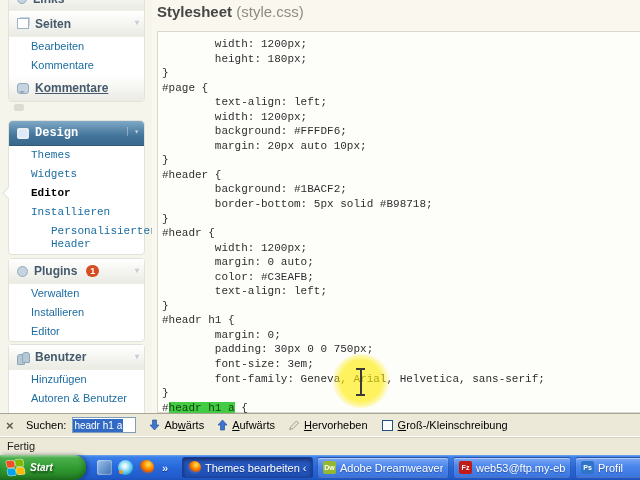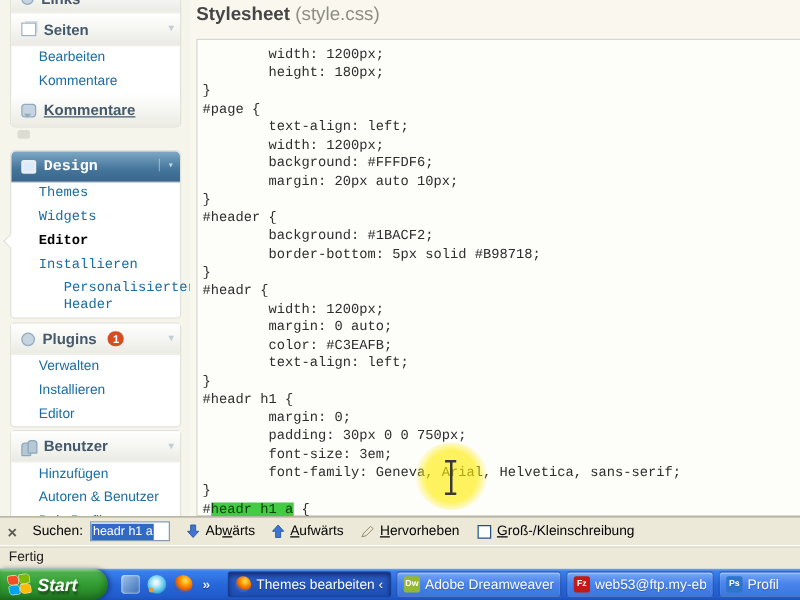--- a/index.html
+++ b/index.html
@@ -98,21 +98,21 @@
   .startbtn { position: absolute; left: 0; top: 0; width: 86px; height: 25px;
               border-radius: 0 12px 12px 0; cursor: pointer;
               background: linear-gradient(180deg, #9ed89e 0%, #4cb04c 12%, #2f9a2f 55%, #257c25 100%);
               box-shadow: inset -2px -2px 5px rgba(0,60,0,.35), 2px 0 4px rgba(0,0,40,.4);
               display: flex; align-items: center; gap: 6px; padding-left: 7px; }
   .winflag { width: 17px; height: 15px; display: grid; grid-template-columns: 8px 8px;
              grid-template-rows: 7px 7px; gap: 1px; transform: rotate(-8deg); flex: none; }
   .winflag i { border-radius: 1px 3px 1px 3px; box-shadow: 0 0 0 0.5px rgba(255,255,255,.8); }
   .wf-r { background: #f25022; } .wf-g { background: #7fba00; }
   .wf-b { background: #00a4ef; } .wf-y { background: #ffb900; }
-  .start-label { color: #fff; font-size: 14px; font-weight: bold; font-style: italic;
+  .start-label { color: #fff; font-size: 10px; font-weight: bold; font-style: italic;
                  text-shadow: 1px 2px 2px rgba(0,0,0,.5); }
   .quicklaunch { position: absolute; left: 92px; top: 0; height: 25px; display: flex;
                  align-items: center; gap: 6px; padding-left: 5px; }
   .ql-icon { width: 15px; height: 15px; cursor: pointer; flex: none; }
   .app-blue { border-radius: 3px; background: linear-gradient(135deg, #9fc4ef, #3a6db3);
               box-shadow: inset 0 0 2px #fff; }
   .ie-ball { border-radius: 50%; position: relative;
              background: radial-gradient(circle at 45% 40%, #eaf8fe 12%, #6fd0f2 48%, #1f9ad0 80%); }
   .ie-ball::after { content: ""; position: absolute; left: 1px; bottom: 1px; width: 4px; height: 4px;
                     border-radius: 50%; background: #f59a1d; }

